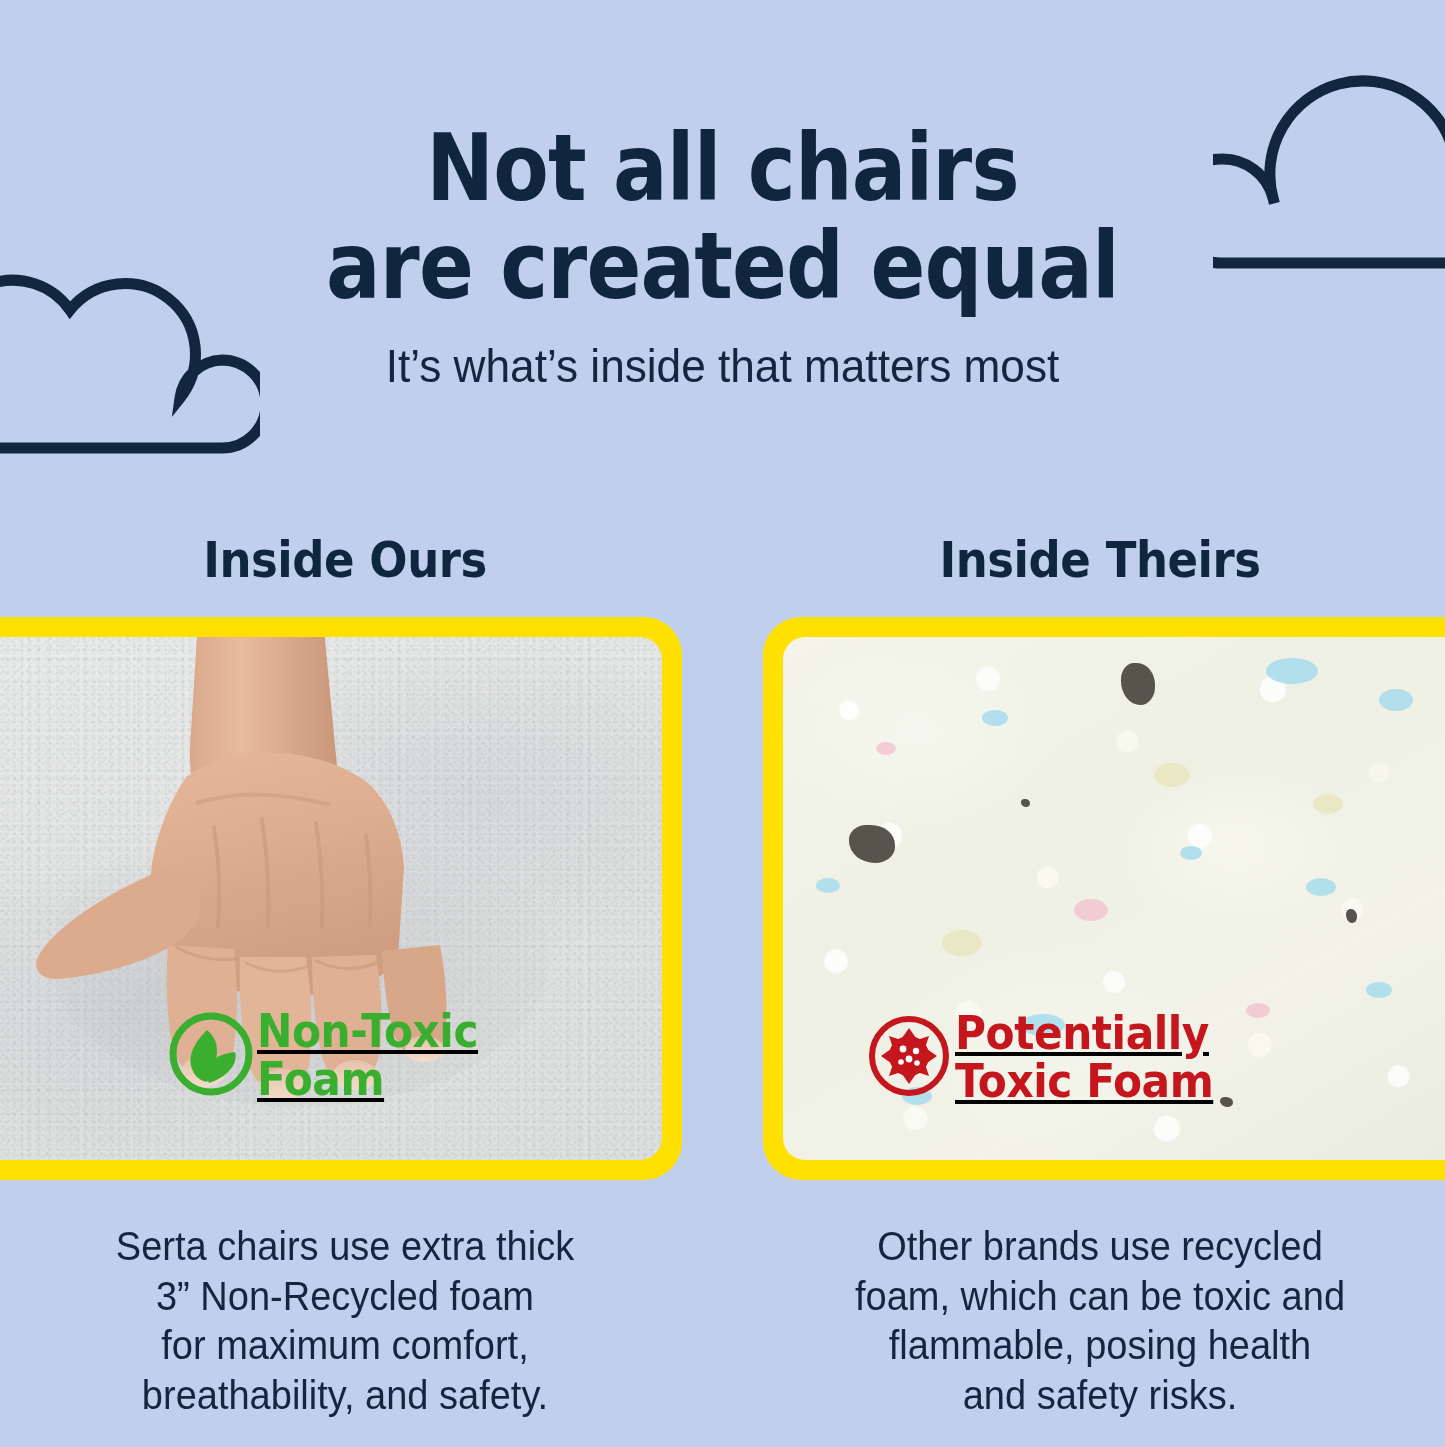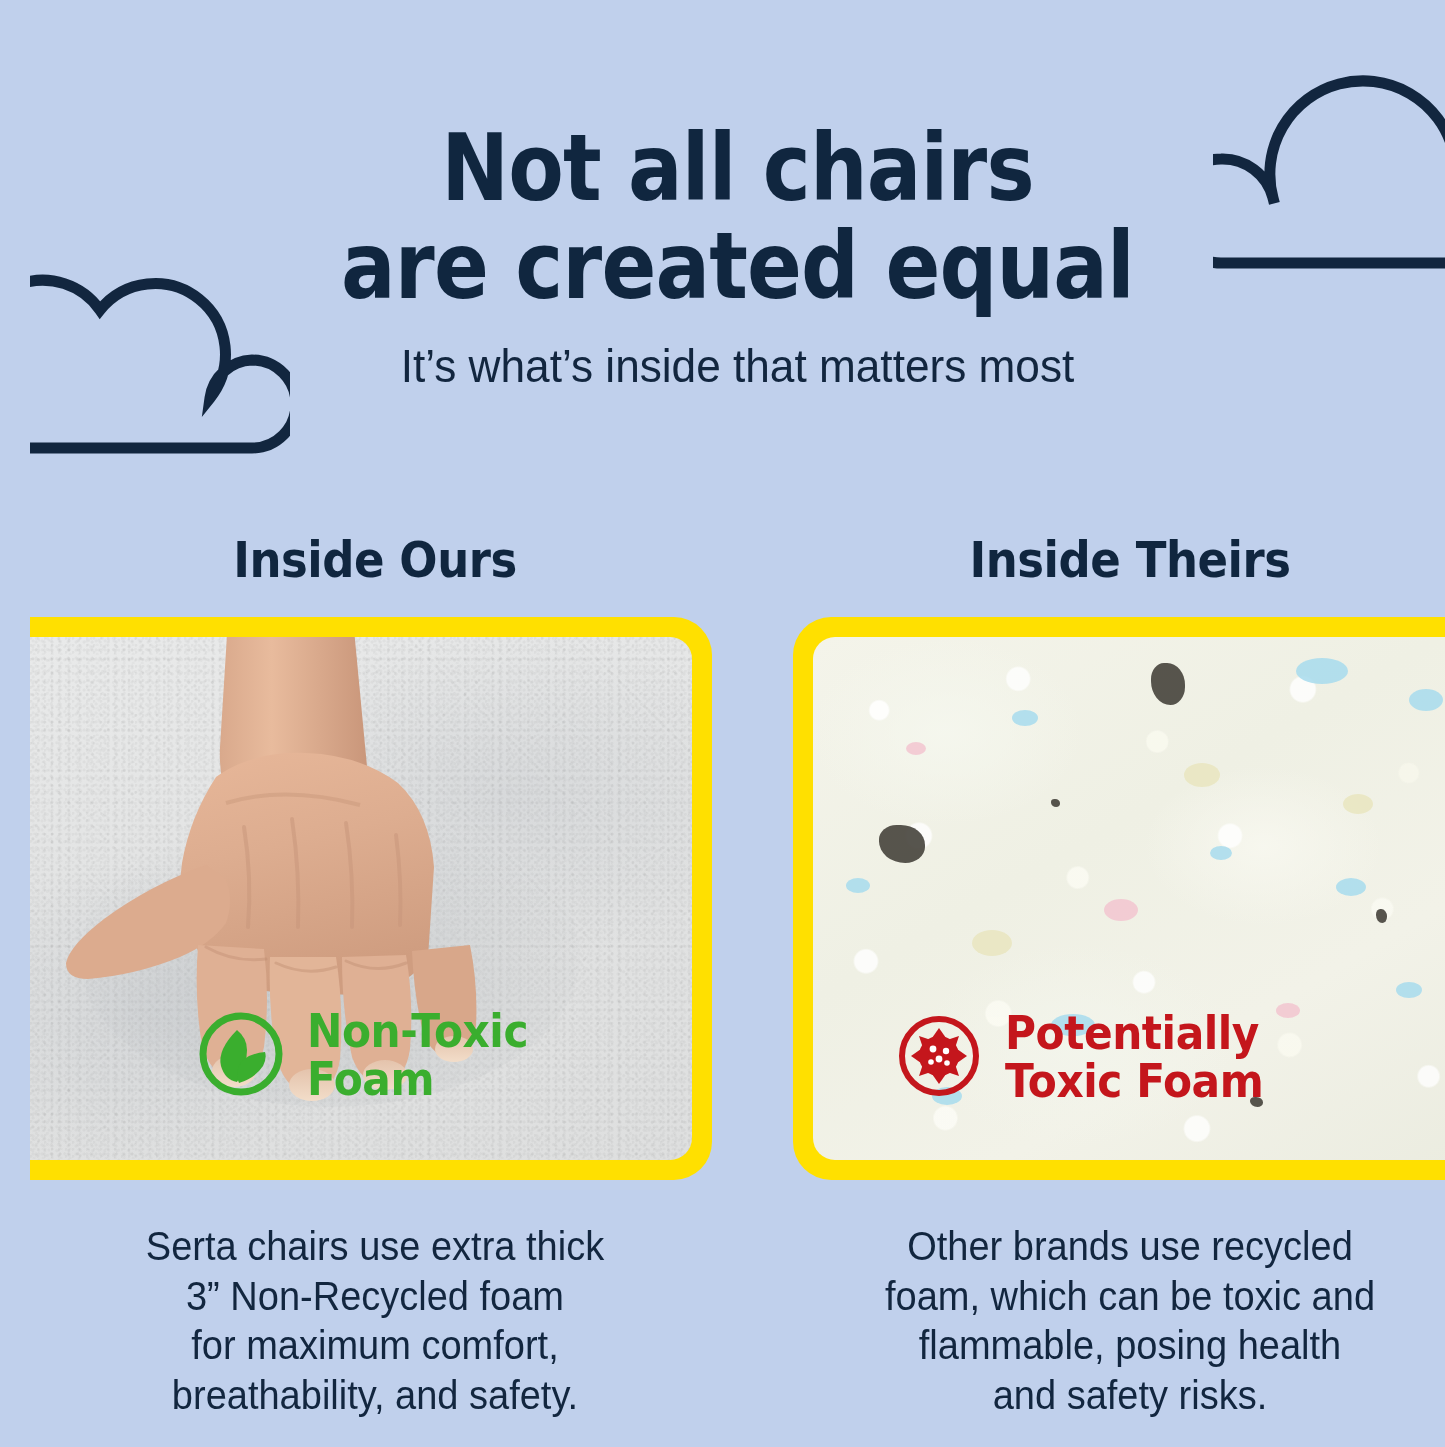--- a/index.html
+++ b/index.html
@@ -3,21 +3,21 @@
 <meta charset="utf-8">
 <style>
   html,body{margin:0;padding:0;}
   body{
     width:1445px;height:1447px;
     background:#c0d0ec;
     font-family:"Liberation Sans", sans-serif;
     overflow:hidden;
     position:relative;
   }
-  .stage{position:absolute;inset:0;overflow:hidden;margin-left:30px;}
+  .stage{position:absolute;inset:0;overflow:hidden;}
 
   
   .cloud{position:absolute;pointer-events:none;}
   .cloud-tr{top:58px;right:-8px;width:240px;height:215px;}
   .cloud-bl{top:248px;left:-10px;width:270px;height:215px;}
 
   
   .headline{
     position:absolute;left:0;right:0;top:120px;
     text-align:center;
@@ -132,24 +132,25 @@
     opacity:.9;
   }
   .fleck{position:absolute;border-radius:50%;filter:blur(0.4px);}
   .fleck.blue{background:#a8dcee;opacity:.85;}
   .fleck.pink{background:#f3c3cf;opacity:.8;}
   .fleck.dark{background:#4a4740;border-radius:40% 55% 45% 60%;opacity:.92;}
   .fleck.yel{background:#e8e4b8;opacity:.7;}
 
   
   .badge{
-    position:absolute;display:flex;align-items:center;gap:20px;
+    position:absolute;display:flex;align-items:center;
     font-family:"DejaVu Sans", sans-serif;
     font-weight:bold;
     line-height:1.04;
+    text-decoration:underline;
   }
   .badge.left{left:165px;bottom:56px;}
   .badge.right{left:80px;bottom:54px;}
   .badge .lbl{font-size:46px;letter-spacing:-0.5px;transform:scaleX(0.92);transform-origin:left center;}
   .badge.left .lbl{color:#3aae2e;}
   .badge.right .lbl{color:#c4161c;}
   .badge .lbl .l2{display:block;}
 
   
   .caption{

